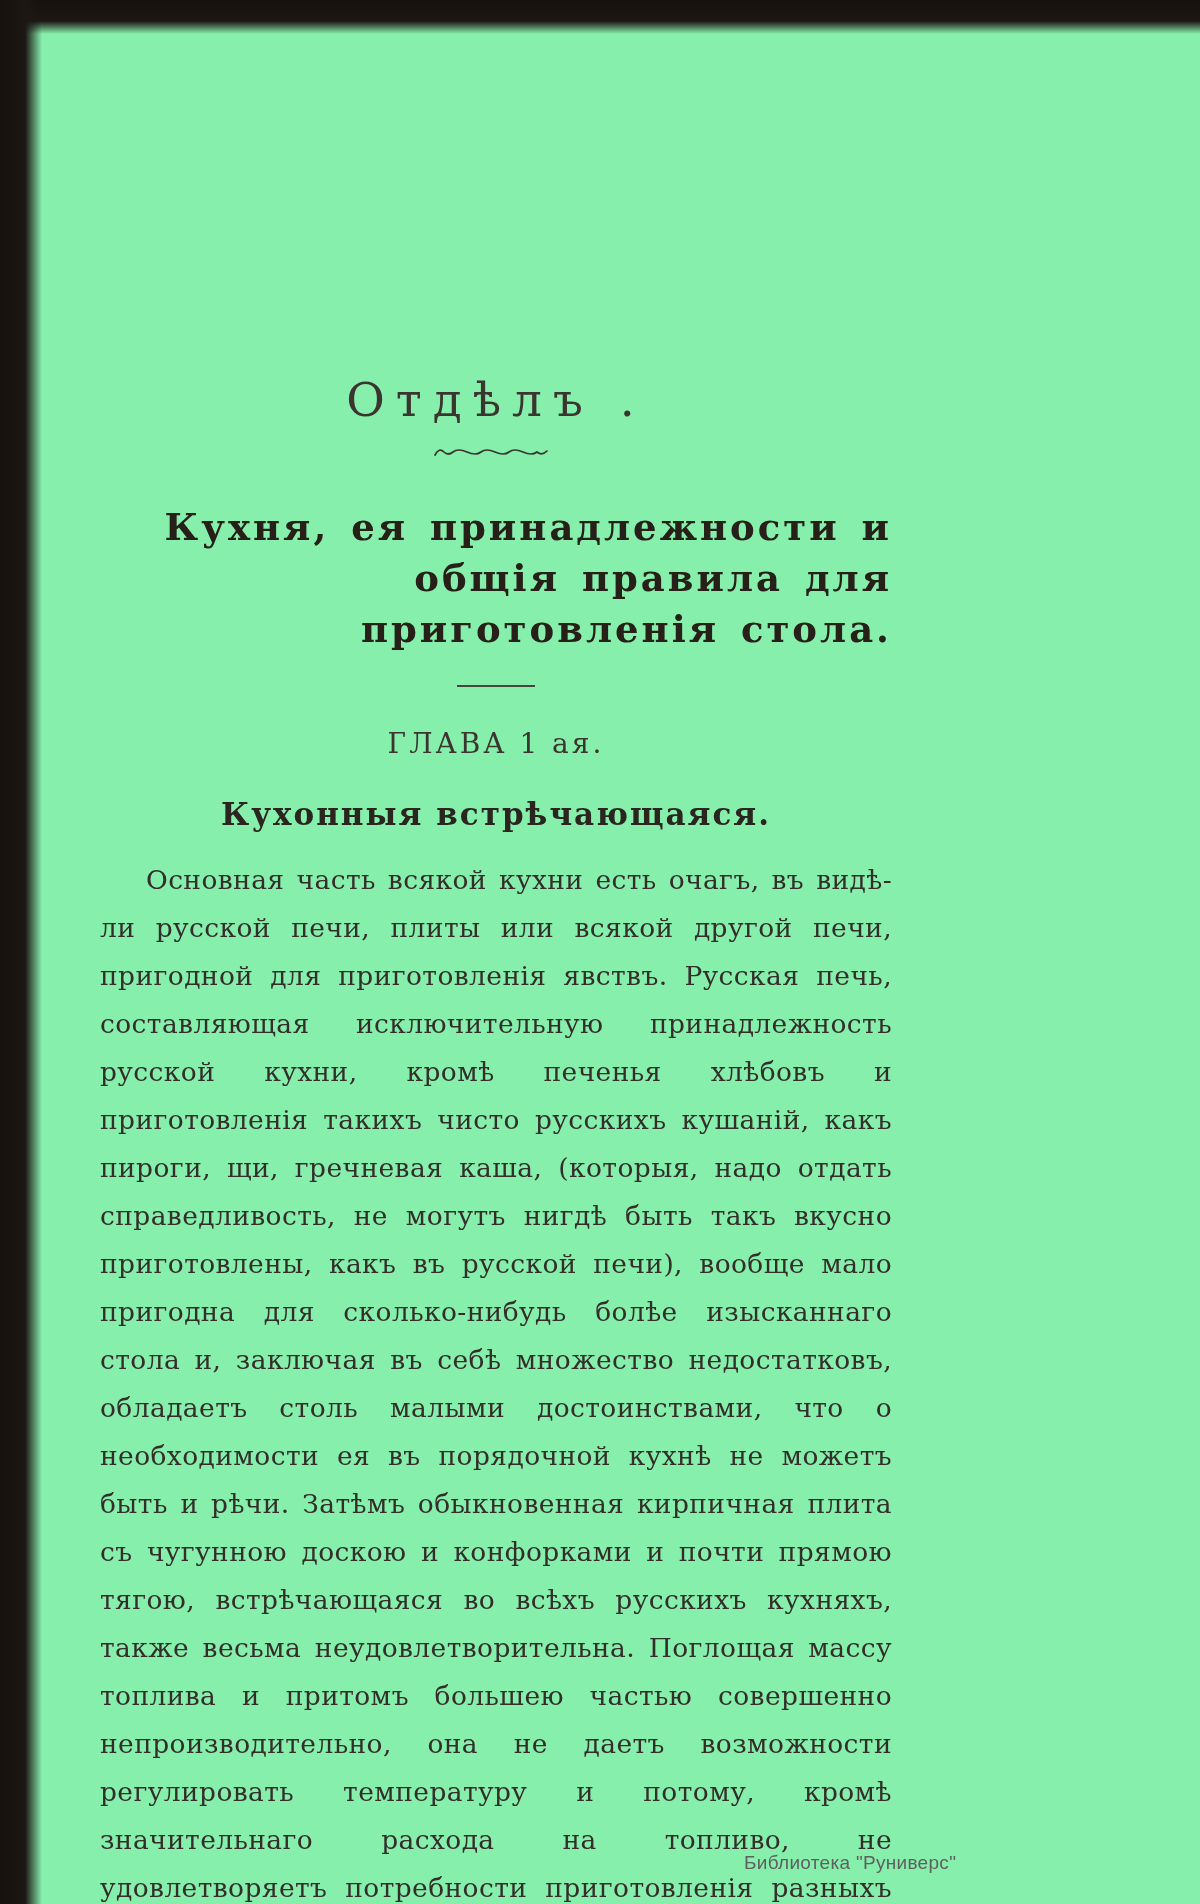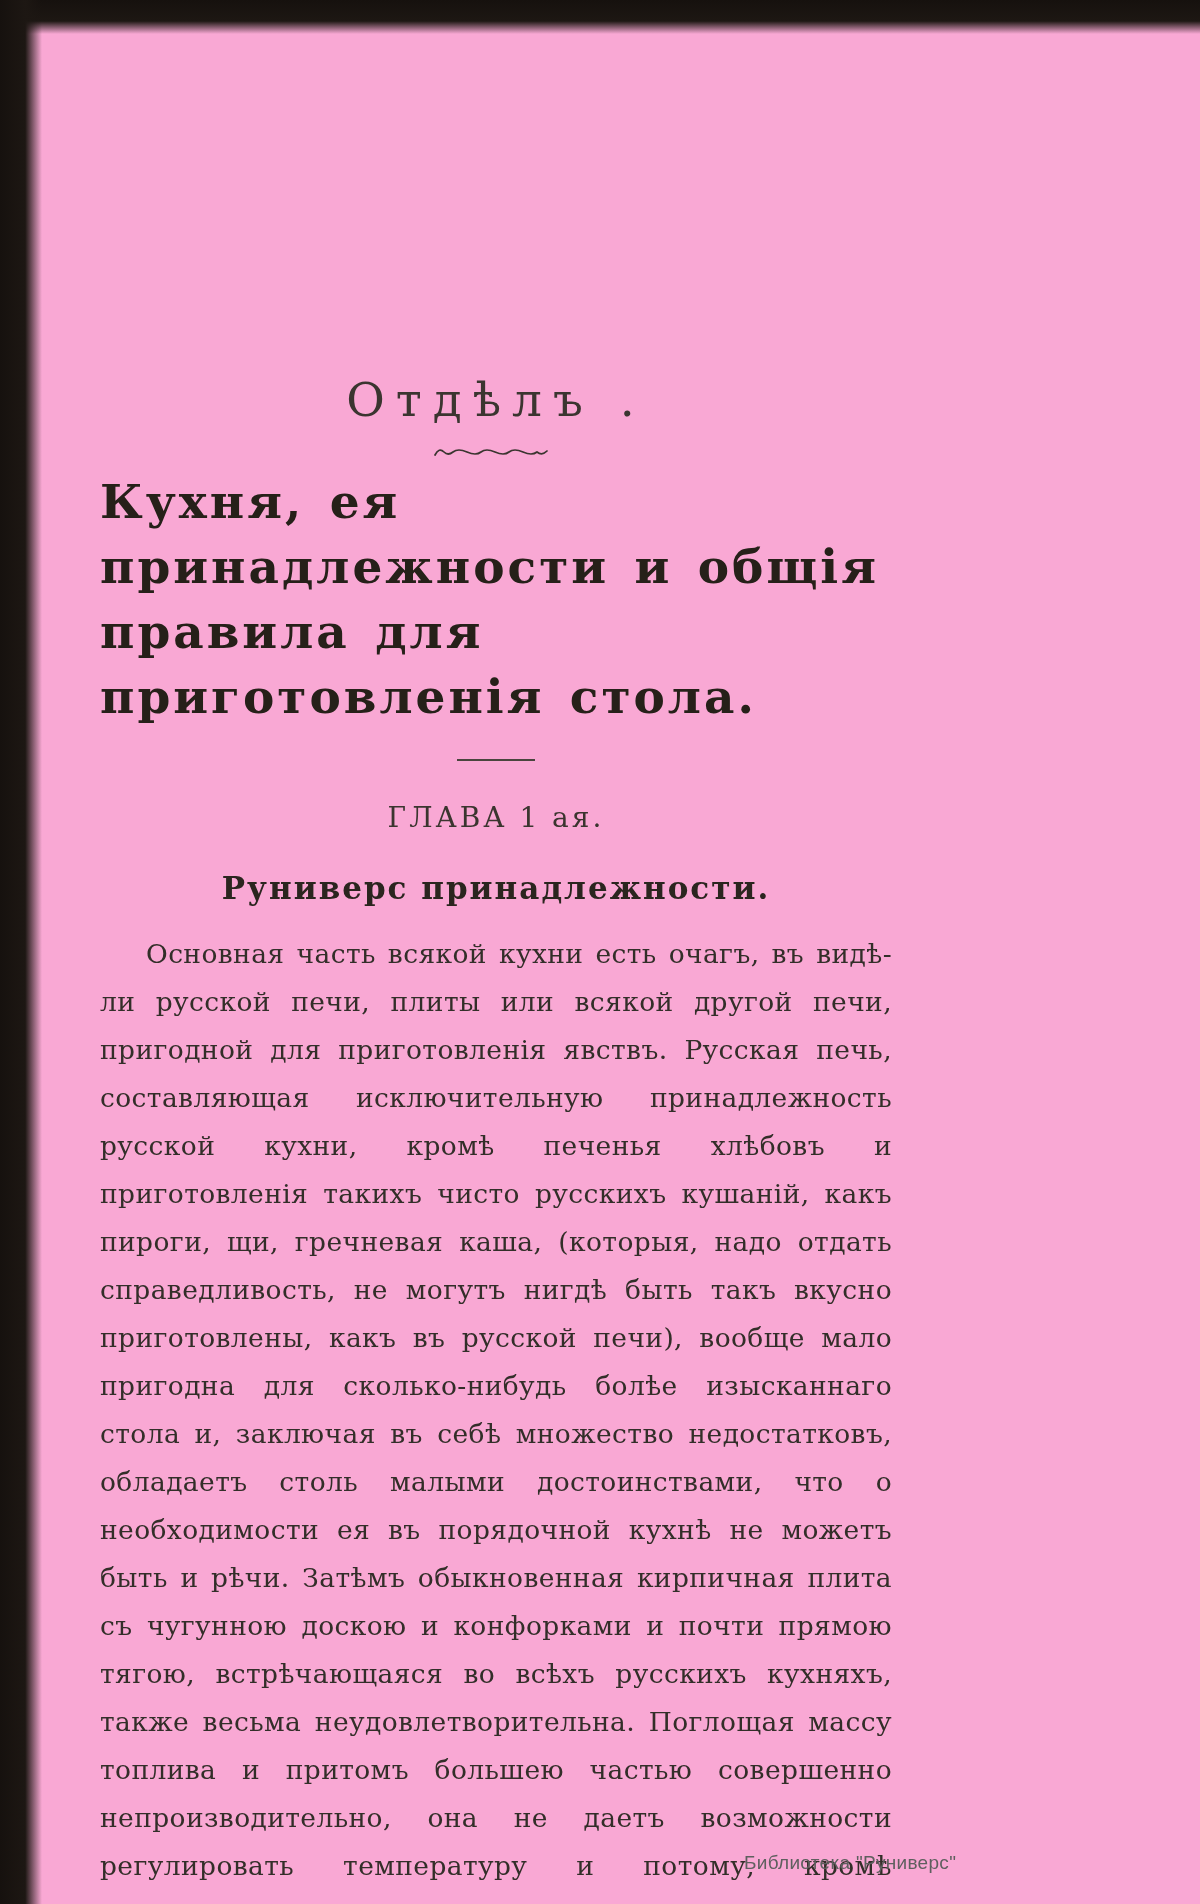--- a/index.html
+++ b/index.html
@@ -7,21 +7,21 @@
   html, body {
     width: 1200px;
     height: 1904px;
     background: #e8e8e6;
   }
 
   .page {
     position: relative;
     width: 1200px;
     height: 1904px;
-    background: #f9a8d4;
+    background: #86efac;
     overflow: hidden;
     font-family: "DejaVu Serif", "Liberation Serif", serif;
     color: #332e29;
   }
 
   
   .edge-top {
     position: absolute;
     top: 0; left: 0;
     width: 100%;
@@ -55,23 +55,23 @@
   .squiggle-wrap {
     margin-top: 16px;
     text-align: center;
   }
   .squiggle-wrap svg {
     display: inline-block;
     vertical-align: middle;
   }
 
   .chapter-title {
-    margin-top: 8px;
-    text-align: left;
-    font-size: 47px;
+    margin-top: 40px;
+    text-align: right;
+    font-size: 37px;
     font-weight: 700;
     letter-spacing: 3px;
     line-height: 1.38;
     color: #262019;
     word-spacing: 6px;
   }
 
   .short-rule {
     width: 78px;
     height: 0;
@@ -137,21 +137,21 @@
 
     <h2 class="chapter-title">
       <span>Кухня, ея принадлежности и общія правила для</span><br>
       <span>приготовленія стола.</span>
     </h2>
 
     <div class="short-rule"></div>
 
     <div class="chapter-label">ГЛАВА 1 ая.</div>
 
-    <h3 class="subheading">Руниверс принадлежности.</h3>
+    <h3 class="subheading">Кухонныя встрѣчающаяся.</h3>
 
     <p class="body-paragraph">Основная часть всякой кухни есть очагъ, въ видѣ-ли русской печи, плиты или всякой другой печи, пригодной для приготовленія явствъ. Русская печь, составляющая исключительную принадлежность русской кухни, кромѣ печенья хлѣбовъ и приготовленія такихъ чисто русскихъ кушаній, какъ пироги, щи, гречневая каша, (которыя, надо отдать справедливость, не могутъ нигдѣ быть такъ вкусно приготовлены, какъ въ русской печи), вообще мало пригодна для сколько-нибудь болѣе изысканнаго стола и, заключая въ себѣ множество недостатковъ, обладаетъ столь малыми достоинствами, что о необходимости ея въ порядочной кухнѣ не можетъ быть и рѣчи. Затѣмъ обыкновенная кирпичная плита съ чугунною доскою и конфорками и почти прямою тягою, встрѣчающаяся во всѣхъ русскихъ кухняхъ, также весьма неудовлетворительна. Поглощая массу топлива и притомъ большею частью совершенно непроизводительно, она не даетъ возможности регулировать температуру и потому, кромѣ значительнаго расхода на топливо, не удовлетворяетъ потребности приготовленія разныхъ кушаній въ желательный моментъ, а требуетъ выжиданія времени, когда остынетъ, слѣдовательно не можетъ служить одновременно для всѣхъ дѣйствій, требуемыхъ отъ плиты—варки, жаренья и печенья. Всѣмъ этимъ потребностямъ съ устраненіемъ</p>
 
   </main>
 
   <div class="watermark">Библиотека "Руниверс"</div>
 
 </div>
 
 </body></html>

